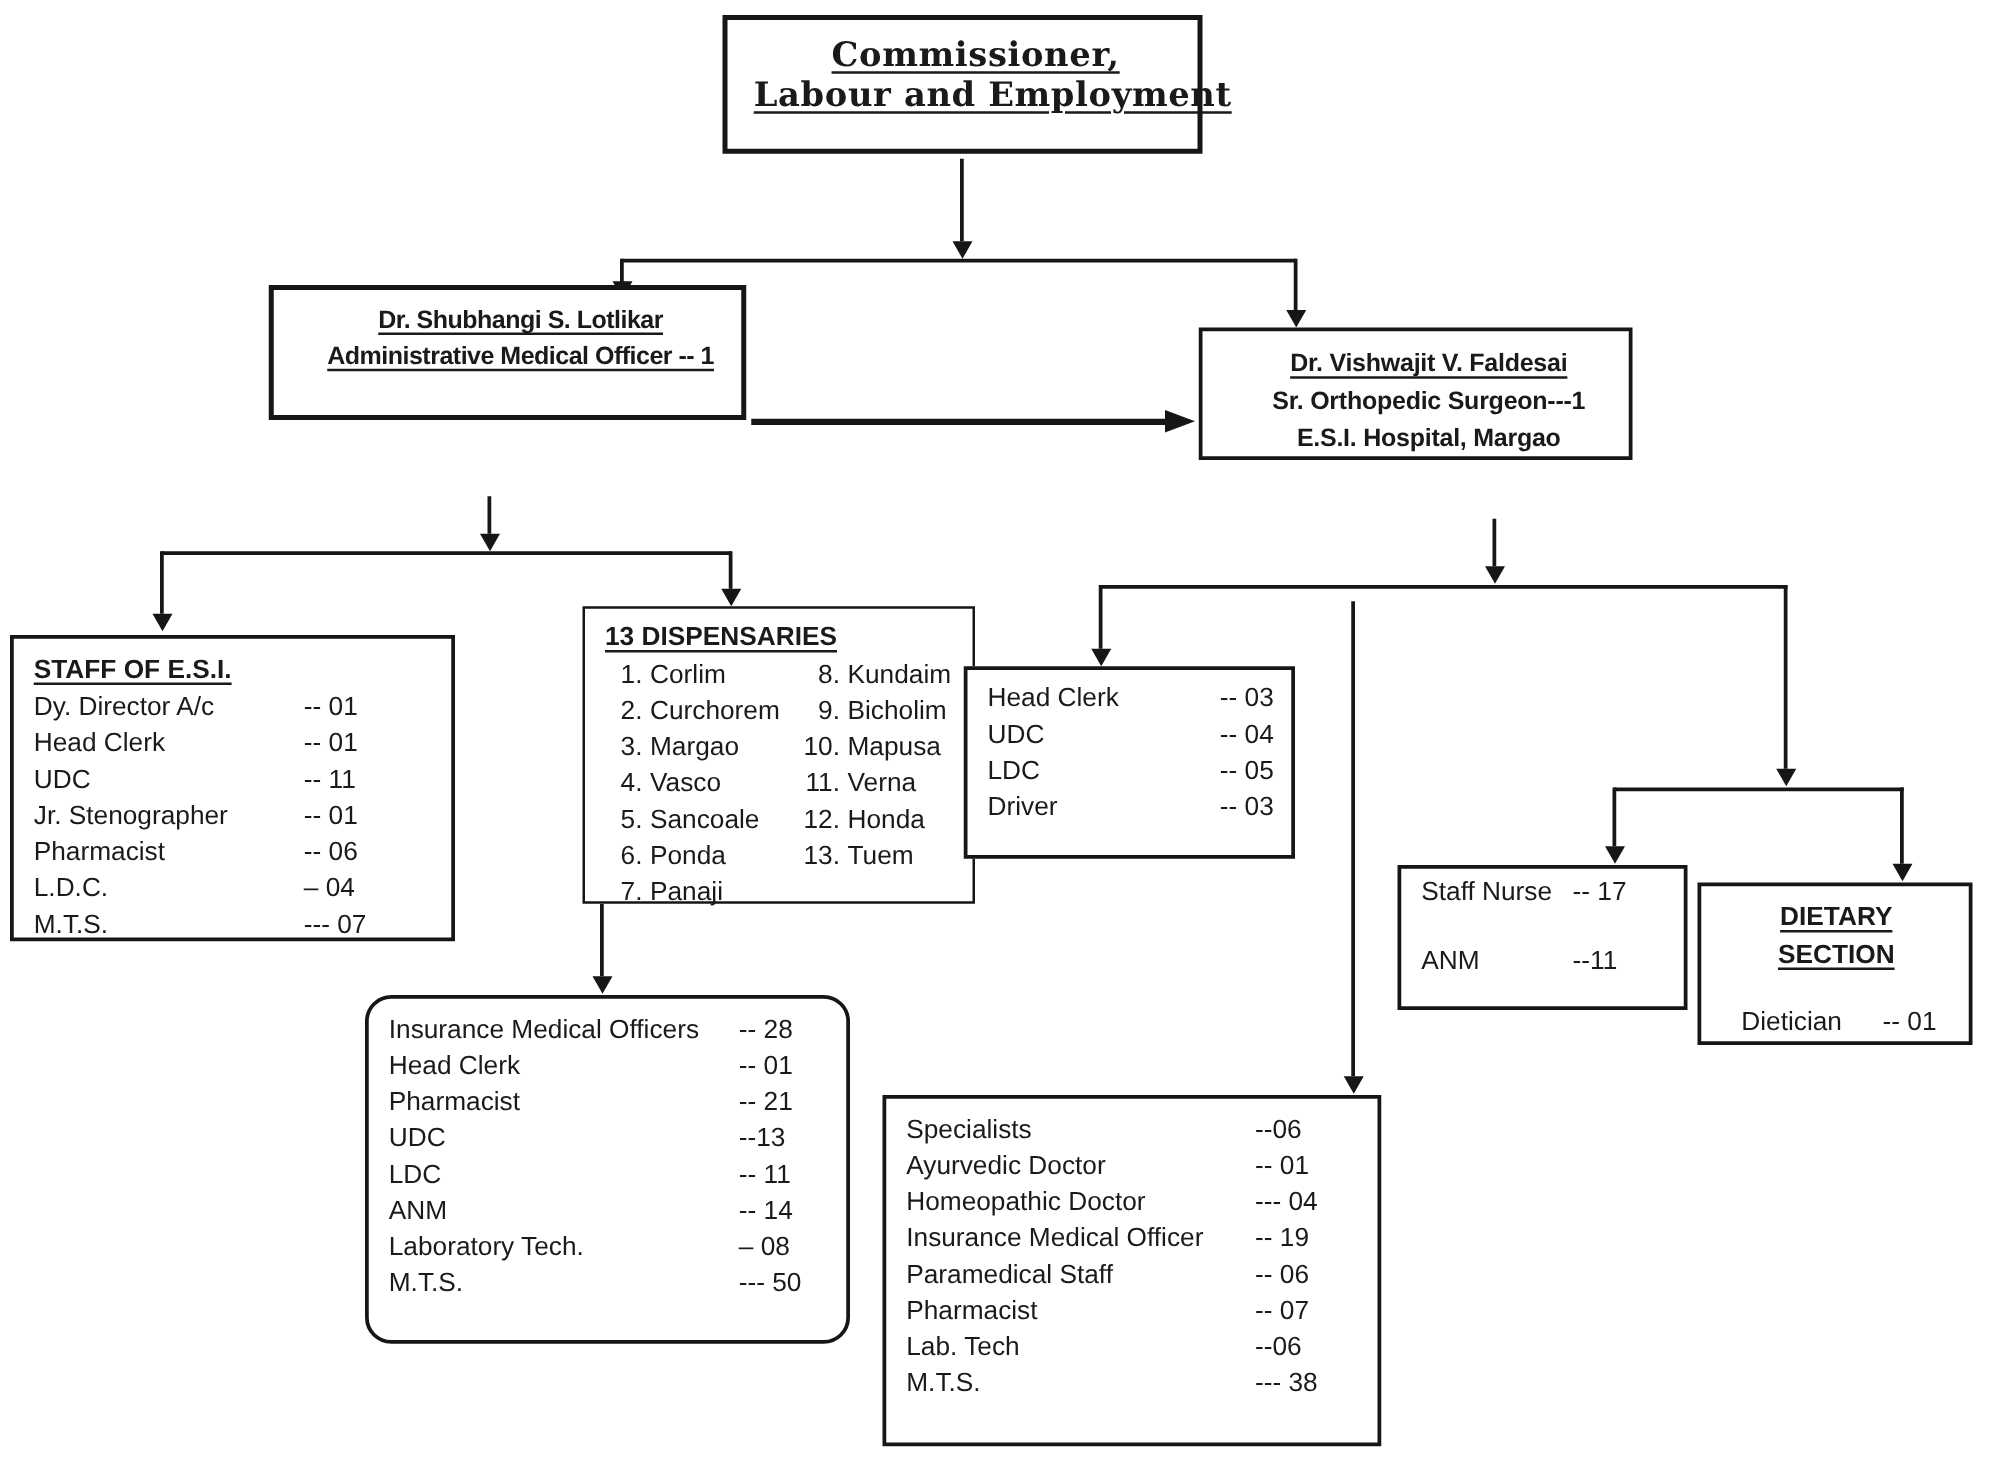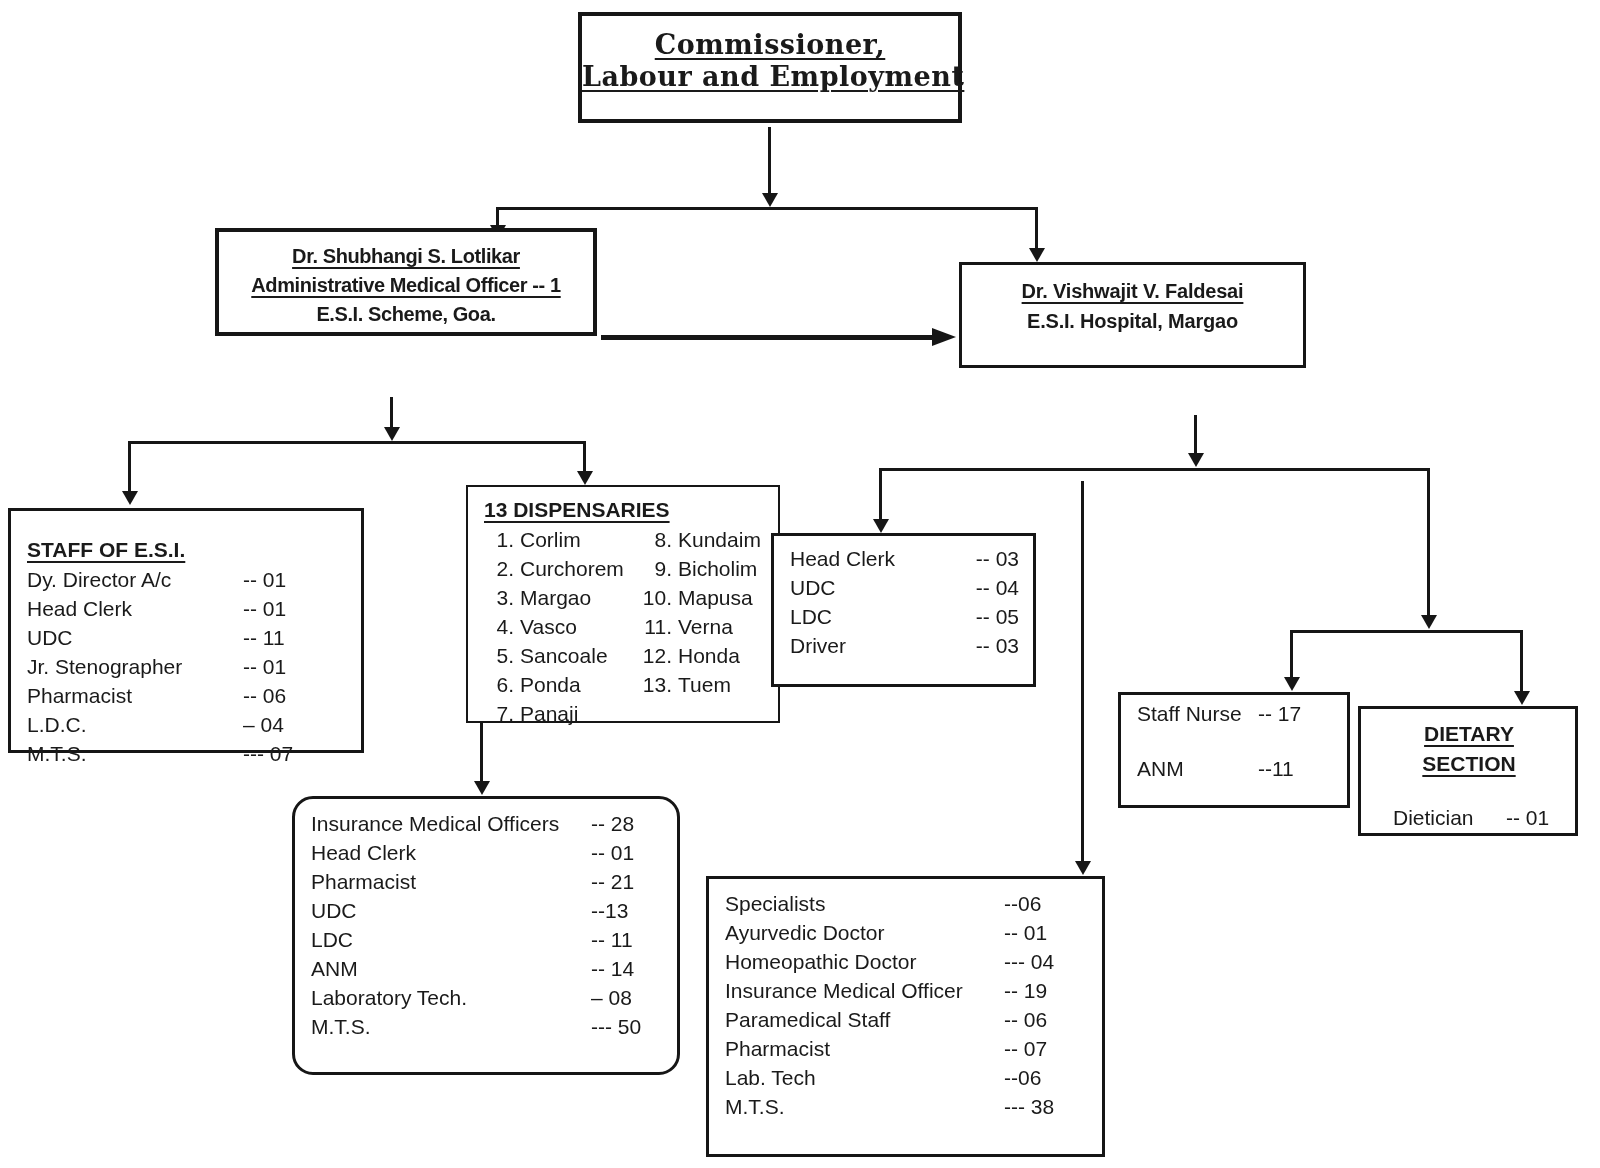--- a/index.html
+++ b/index.html
@@ -6,32 +6,32 @@
   html,body{margin:0;padding:0;background:#ffffff;}
   #canvas{
     position:relative;width:1600px;height:1168px;background:#ffffff;
     font-family:"Liberation Sans",sans-serif;color:#1a1a1a;overflow:hidden;
   }
   .obox{position:absolute;background:#ffffff;border:3px solid #161616;box-sizing:border-box;}
   .b-thick{border-width:4px;}
   .b-thin{border-width:2px;}
 
   
-  .namebox{text-align:center;font-weight:bold;}
+  .namebox{text-align:center;font-weight:bold;padding-left:21px;}
   .commissioner-box{font-family:"DejaVu Serif",serif;font-size:27px;line-height:32px;padding-top:13px;letter-spacing:.5px;}
   .amo-box{font-size:20px;line-height:29px;padding-top:10px;letter-spacing:-0.4px;}
   .surgeon-box{font-size:20px;line-height:30px;padding-top:11px;letter-spacing:-0.2px;}
   .u{text-decoration:underline;text-decoration-thickness:2px;text-underline-offset:4px;}
 
   
   .listbox{font-size:21px;}
   .boxtitle{font-weight:bold;font-size:21px;line-height:30px;}
   .row{display:flex;justify-content:space-between;line-height:29px;}
   .row .val{flex:none;text-align:left;}
-  .staff-box{padding:24px 14px 0 16px;}
+  .staff-box{padding:10px 14px 0 16px;}
   .staff-box .val{width:104px;}
   .dispstaff-box{padding:10px 14px 0 16px;border-radius:21px;}
   .dispstaff-box .val{width:72px;}
   .hospstaff-box{padding:10px 14px 0 16px;}
   .hospstaff-box .val{width:84px;}
   .hcadmin-box{padding:8px 14px 0 16px;}
   .hcadmin-box .val{width:60px;text-align:right;}
   .nursing-box{padding:4px 14px 0 16px;}
   .nursing-box .val{width:75px;}
   .nursing-box .row + .row{margin-top:26px;}
@@ -101,25 +101,25 @@
   <div class="arr-d" style="left:1514px;top:691px;"></div>
 
   <div class="obox b-thick namebox commissioner-box" style="left:578px;top:12px;width:384px;height:111px;">
     <div class="u nowrap">Commissioner,</div>
     <div class="u nowrap">Labour and Employment</div>
   </div>
 
   <div class="obox b-thick namebox amo-box" style="left:215px;top:228px;width:382px;height:108px;">
     <div class="u nowrap">Dr. Shubhangi S. Lotlikar</div>
     <div class="u nowrap">Administrative Medical Officer -- 1</div>
-    <div class="nowrap">E.S.I. Scheme, Goa.</div>
   </div>
 
   <div class="obox namebox surgeon-box" style="left:959px;top:262px;width:347px;height:106px;">
     <div class="u nowrap">Dr. Vishwajit V. Faldesai</div>
+    <div class="nowrap">Sr. Orthopedic Surgeon---1</div>
     <div class="nowrap">E.S.I. Hospital, Margao</div>
   </div>
 
   <div class="obox listbox staff-box" style="left:8px;top:508px;width:356px;height:245px;">
     <div class="boxtitle u">STAFF OF E.S.I.</div>
     <div class="row">
         <span class="lbl">Dy. Director A/c</span>
         <span class="val">-- 01</span>
       </div>
     <div class="row">

